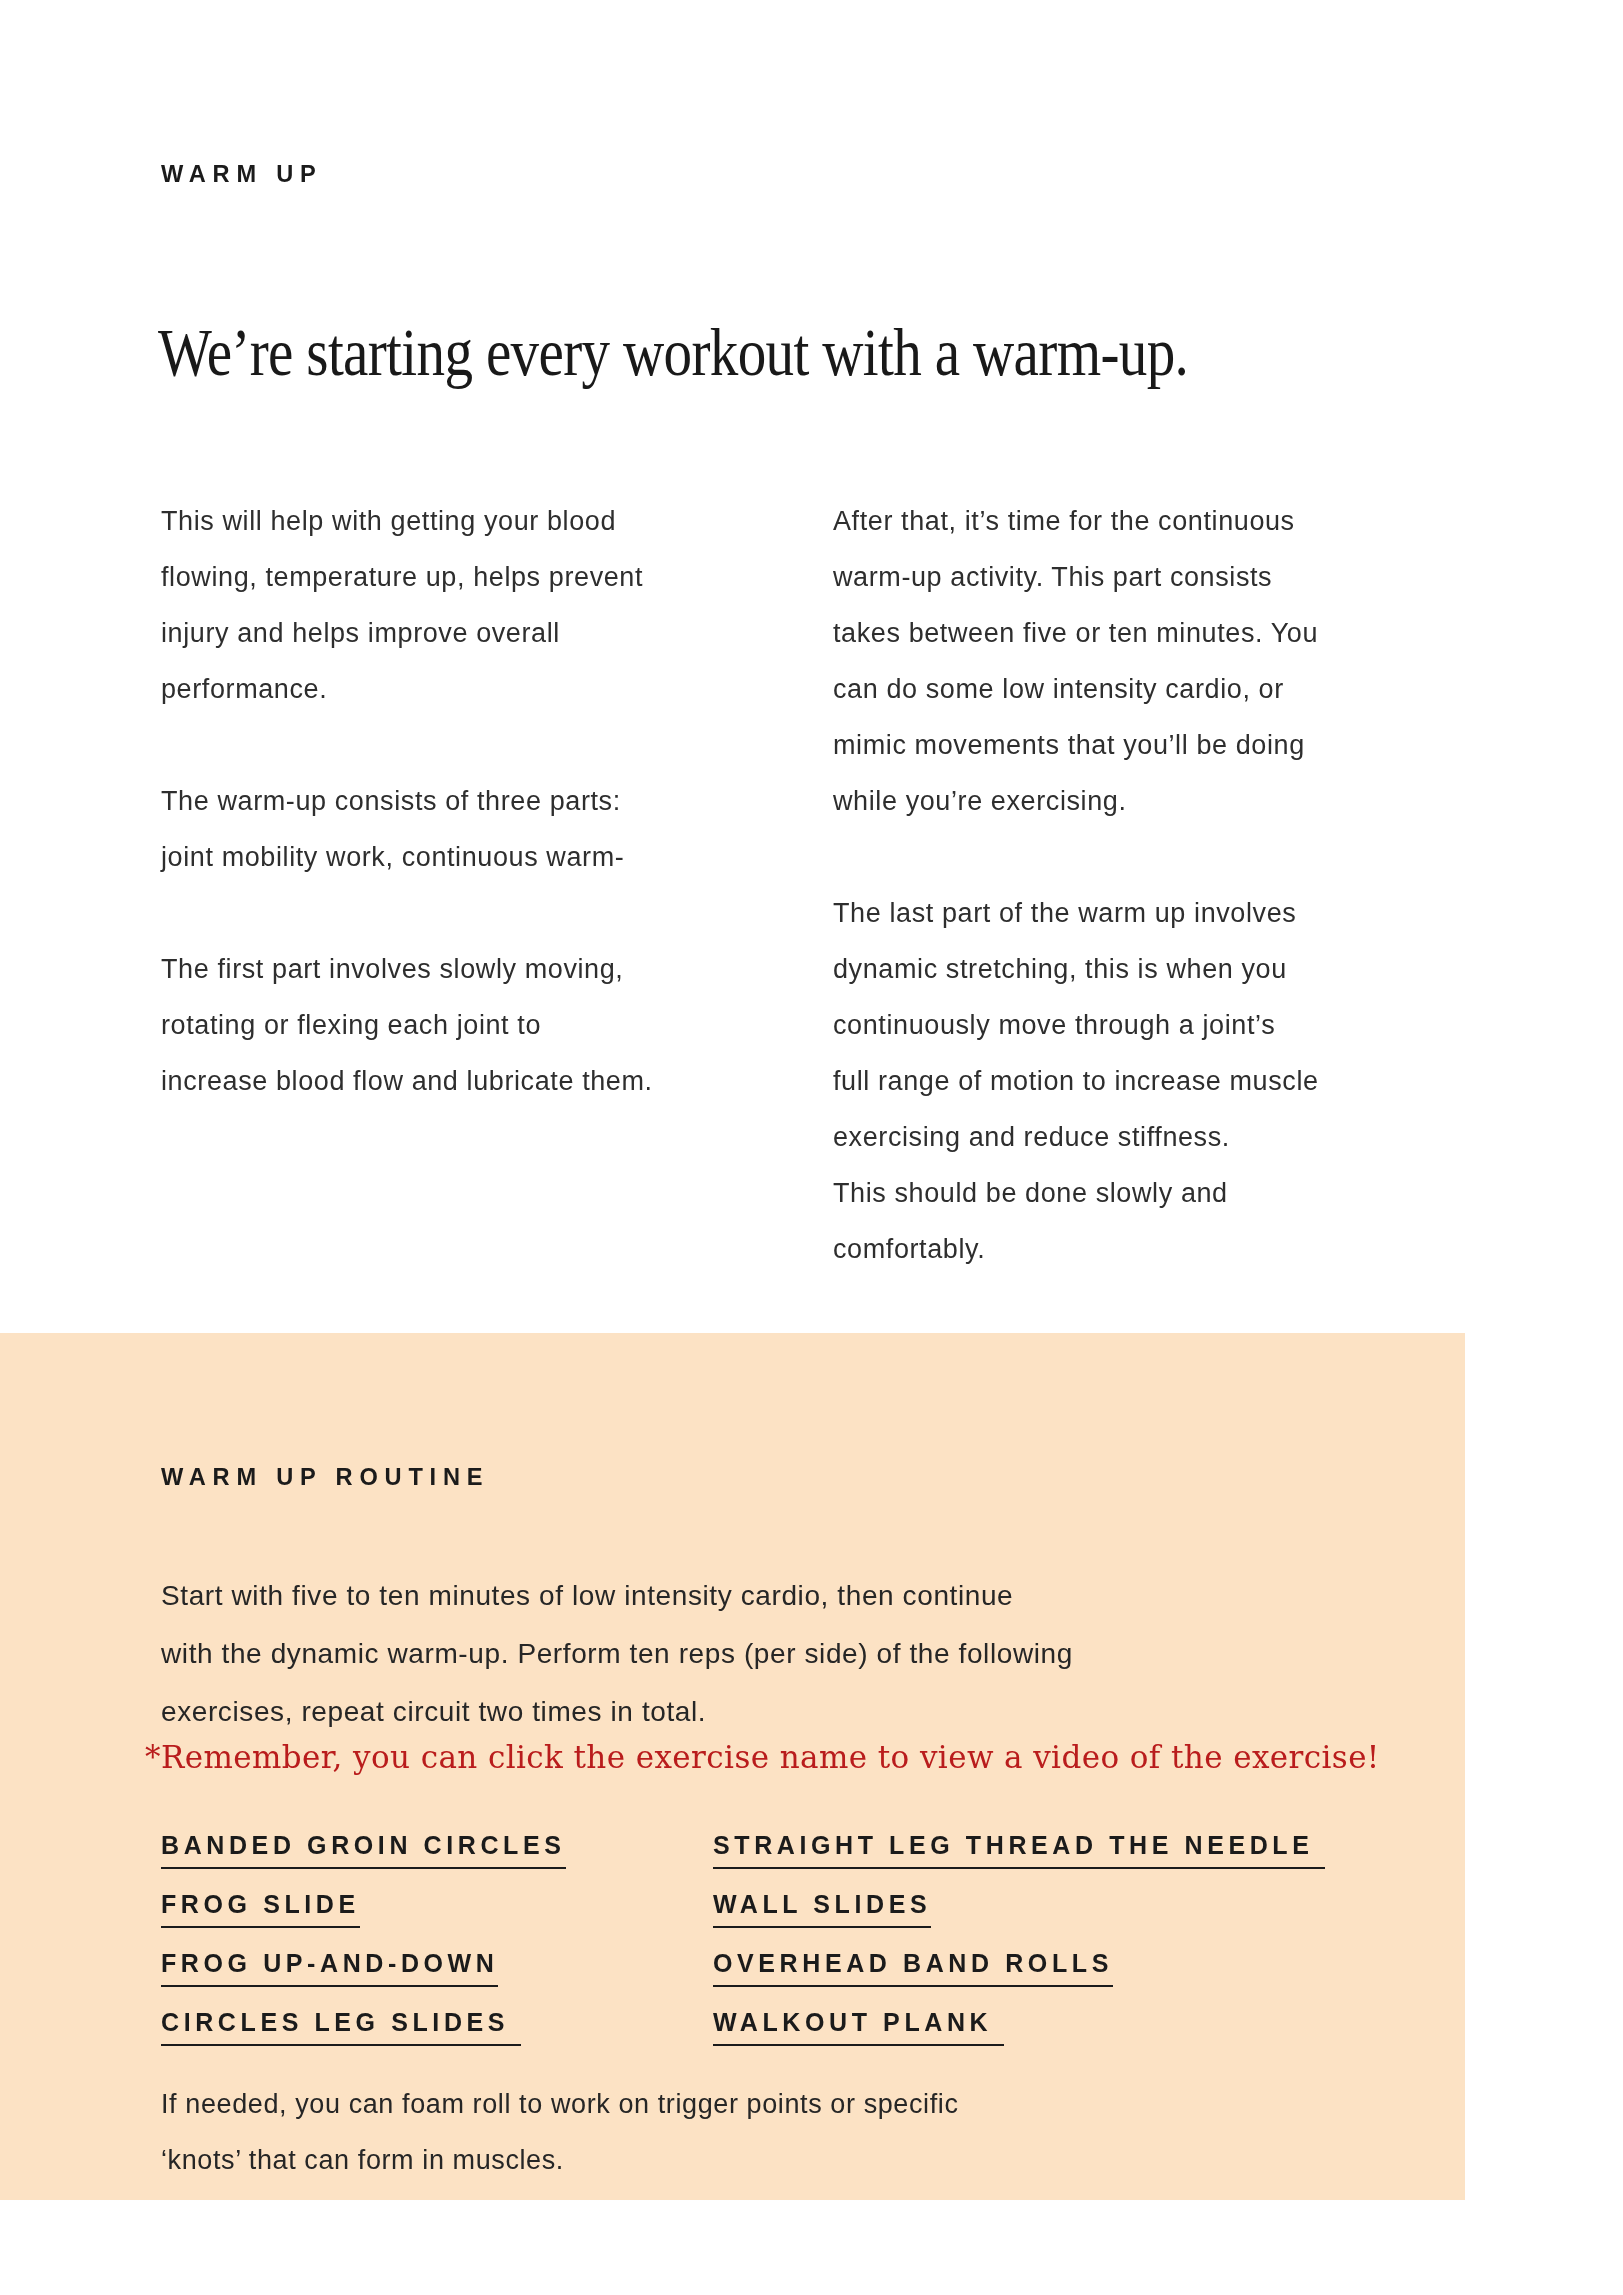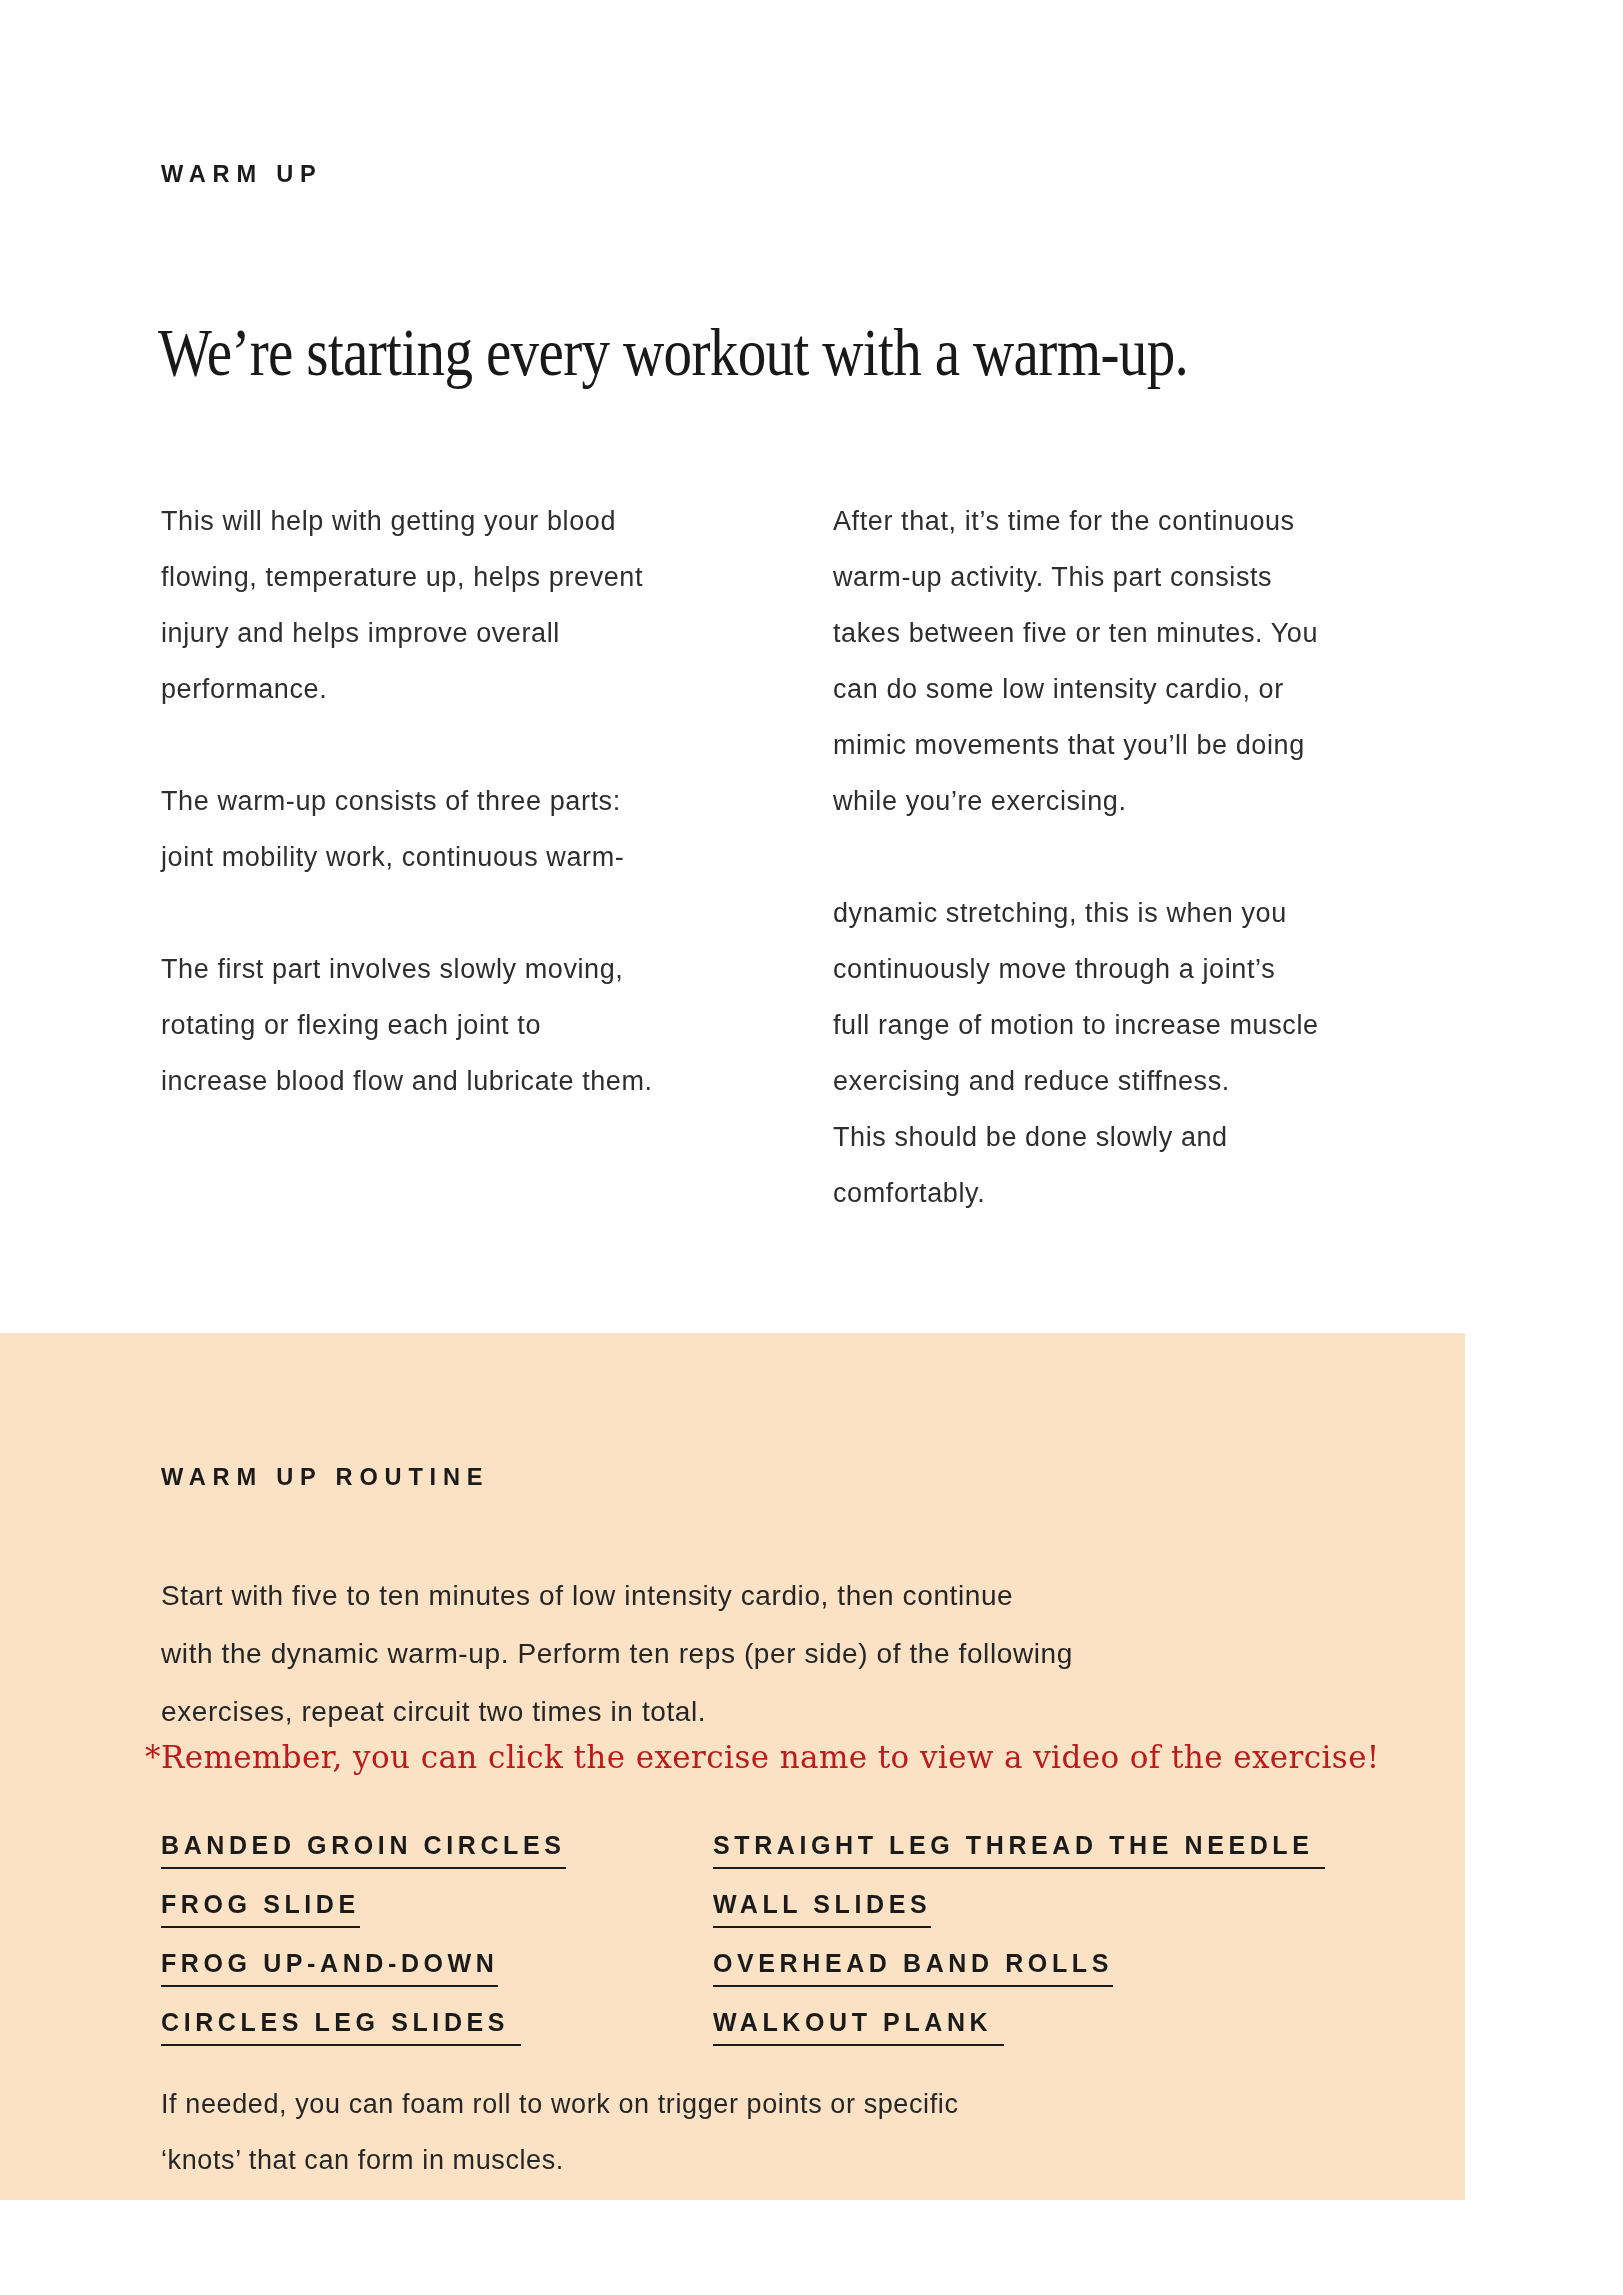--- a/index.html
+++ b/index.html
@@ -179,20 +179,21 @@
     <div class="col">
         <div class="para">
           <div class="line">After that, it’s time for the continuous</div>
           <div class="line">warm-up activity. This part consists</div>
           <div class="line">takes between five or ten minutes. You</div>
           <div class="line">can do some low intensity cardio, or</div>
           <div class="line">mimic movements that you’ll be doing</div>
           <div class="line">while you’re exercising.</div>
         </div>
         <div class="para">
+          <div class="line">The last part of the warm up involves</div>
           <div class="line">dynamic stretching, this is when you</div>
           <div class="line">continuously move through a joint’s</div>
           <div class="line">full range of motion to increase muscle</div>
           <div class="line">exercising and reduce stiffness.</div>
           <div class="line">This should be done slowly and</div>
           <div class="line">comfortably.</div>
         </div>
       </div>
   </div>
 

